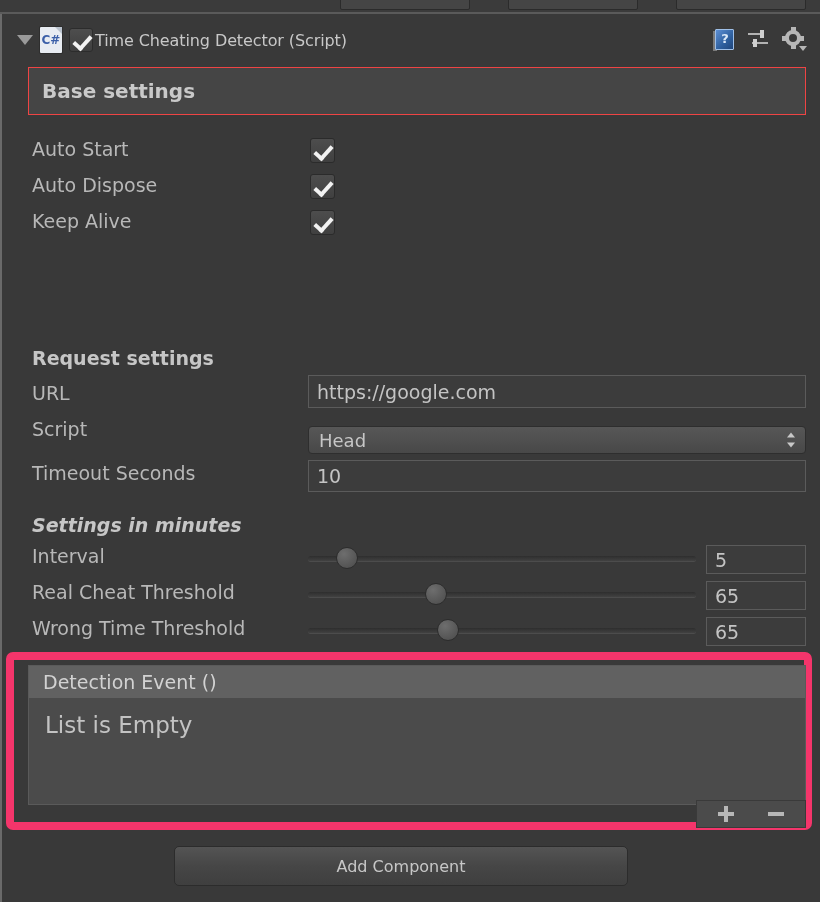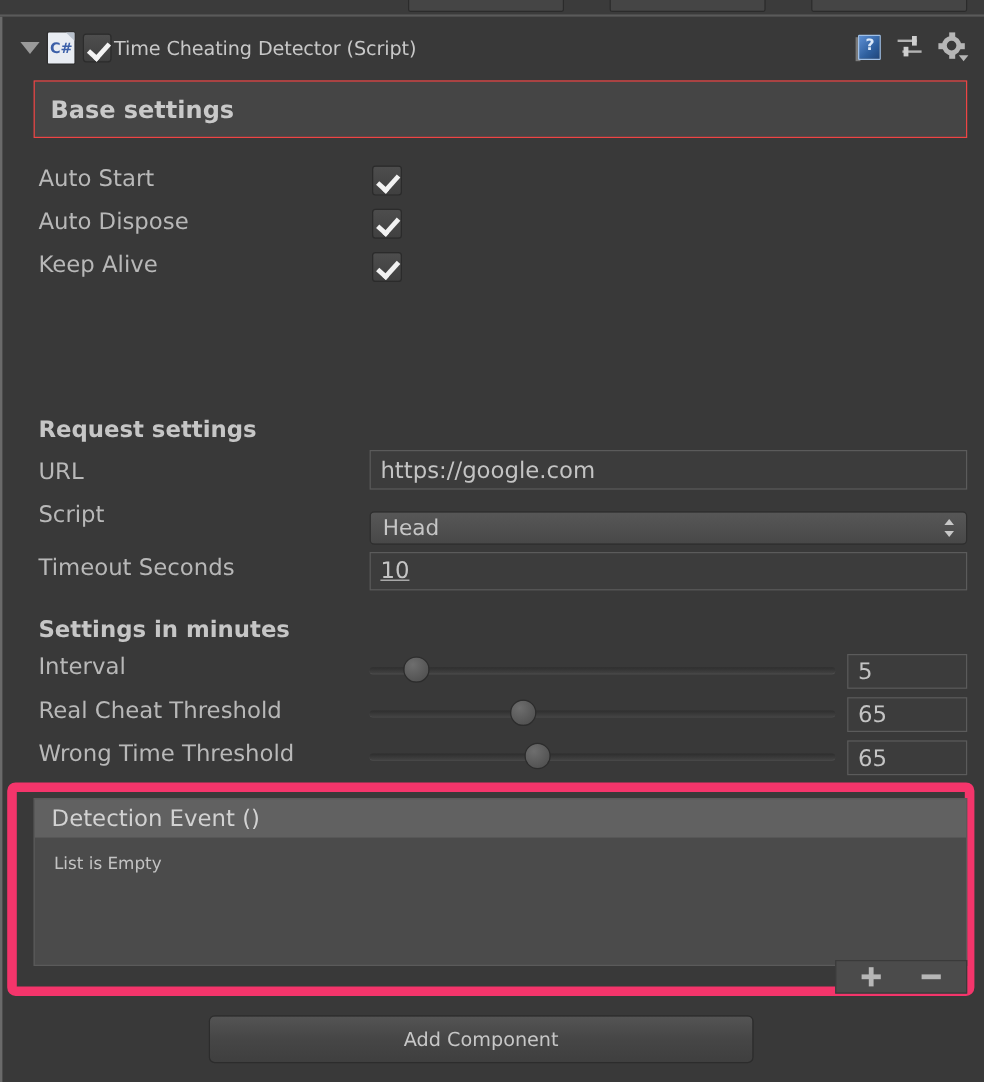--- a/index.html
+++ b/index.html
@@ -361,21 +361,21 @@
     box-sizing: border-box;
     display: flex;
     align-items: center;
     padding-left: 14px;
     font-size: 19px;
     color: #d2d2d2;
     cursor: pointer;
   }
   .evt-empty {
     position: absolute;
-    font-size: 14px;
+    font-size: 23px;
     color: #c3c3c3;
   }
   .evt-footer {
     position: absolute;
     background: #4b4b4b;
     border: 1px solid #3a3a3a;
     box-sizing: border-box;
     display: flex;
     align-items: center;
     justify-content: center;
@@ -484,23 +484,23 @@
   <div class="fld-label" style="top:404px;">Script</div>
   <div class="dd" style="left:308px; top:412px; width:498px; height:28px;">
     <span>Head</span>
     <span class="arrows">
       <span class="up"></span>
       <span class="dn"></span>
     </span>
   </div>
 
   <div class="fld-label" style="top:448px;">Timeout Seconds</div>
-  <div class="tf" style="left:308px; top:446px; width:498px; height:32px;text-decoration:underline;">10</div>
-
-  <div class="sub-head" style="top:500px;">Settings in minutes</div>
+  <div class="tf" style="left:308px; top:446px; width:498px; height:32px;">10</div>
+
+  <div class="sub-head" style="top:500px;font-style:italic;">Settings in minutes</div>
 
   <div class="fld-label" style="top:531px;">Interval</div>
   <div class="slider" style="left:308px; top:533px; width:388px;">
     <div class="track"></div>
     <div class="knob" style="left:10%;"></div>
   </div>
   <div class="tf" style="left:706px; top:531px; width:100px; height:29px;">5</div>
 
   <div class="fld-label" style="top:567px;">Real Cheat Threshold</div>
   <div class="slider" style="left:308px; top:569px; width:388px;">

